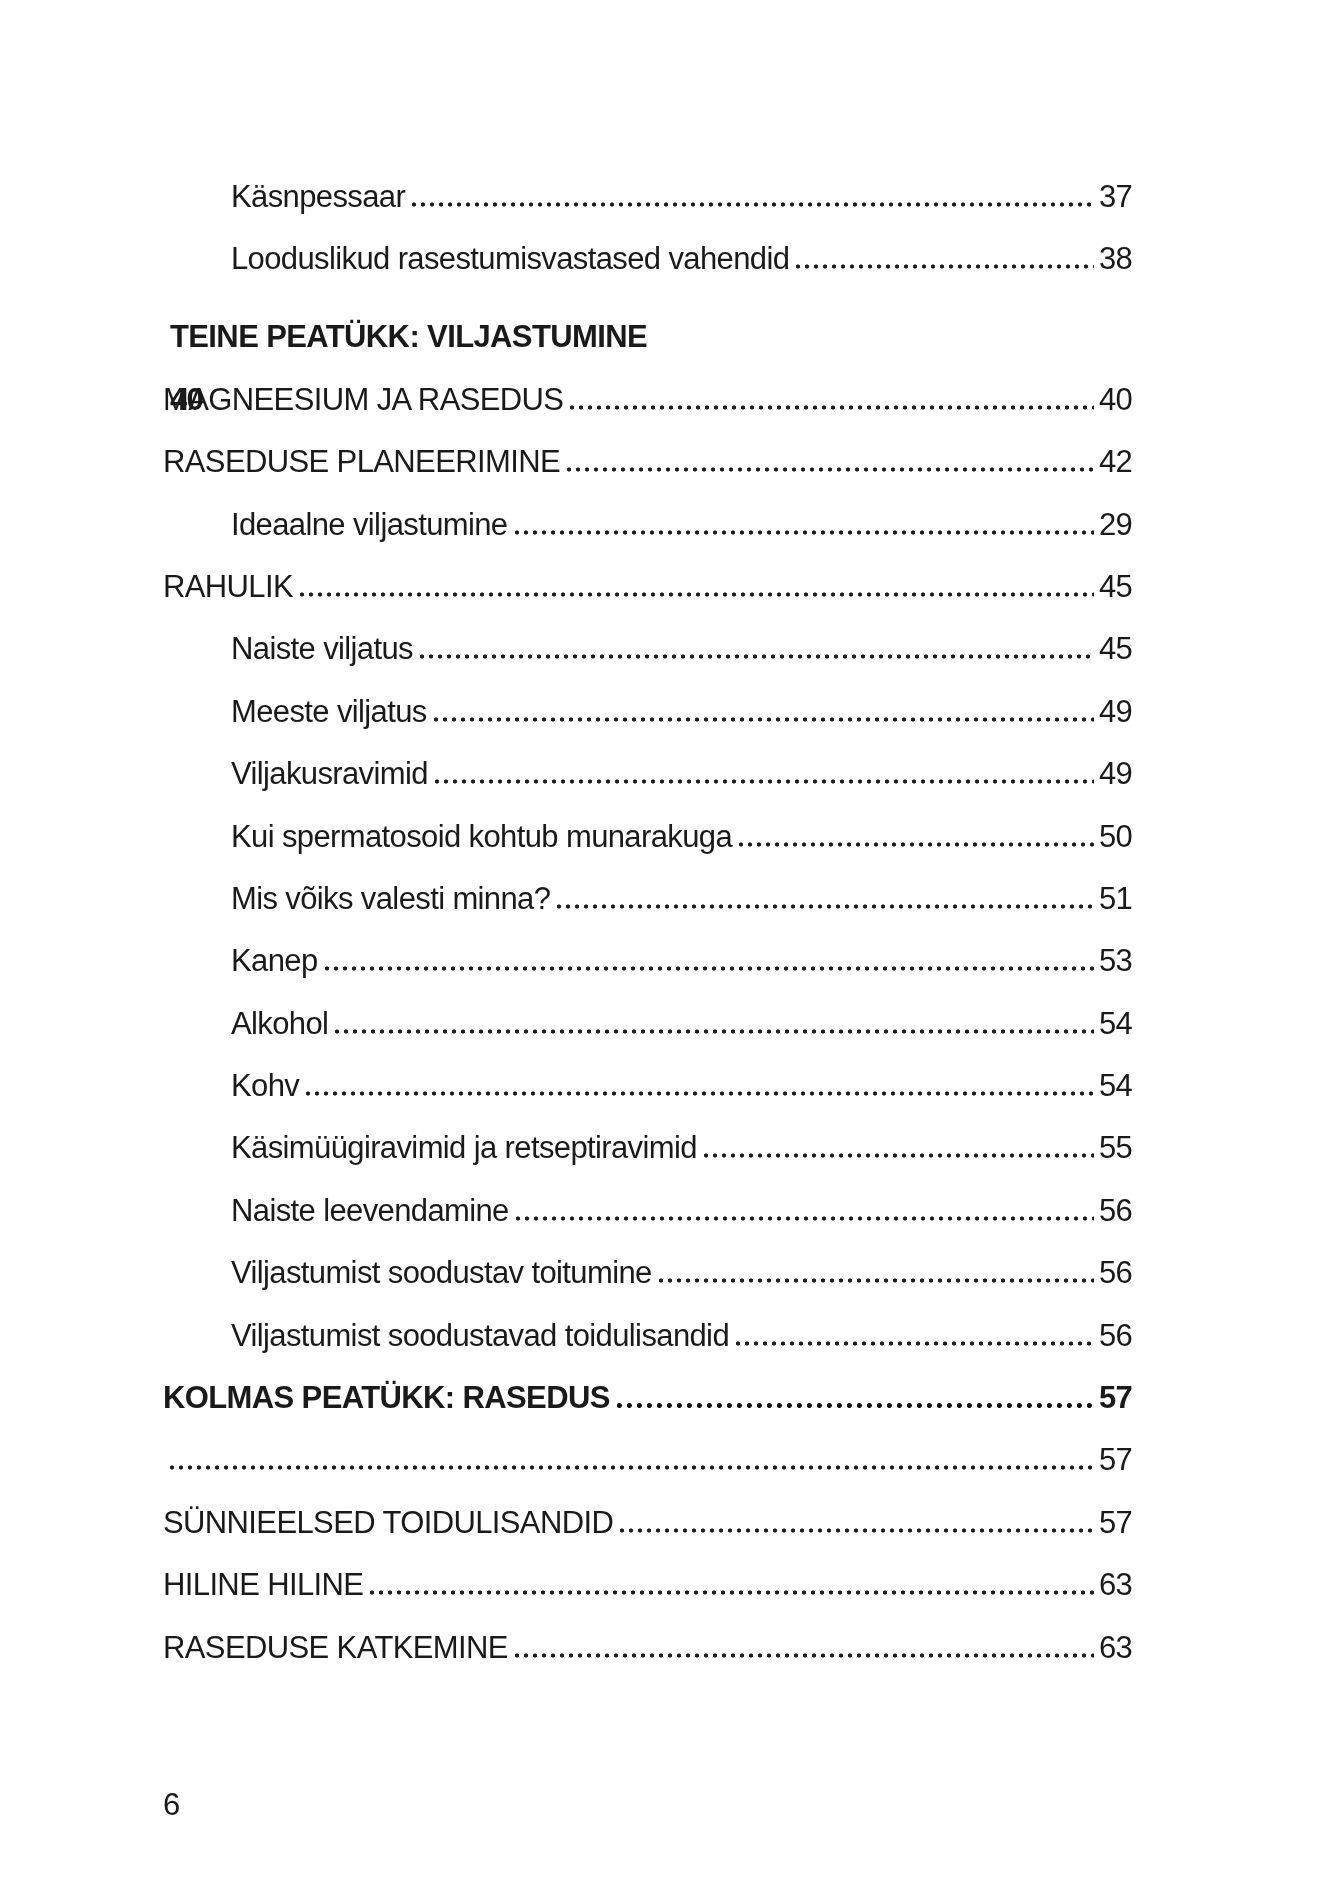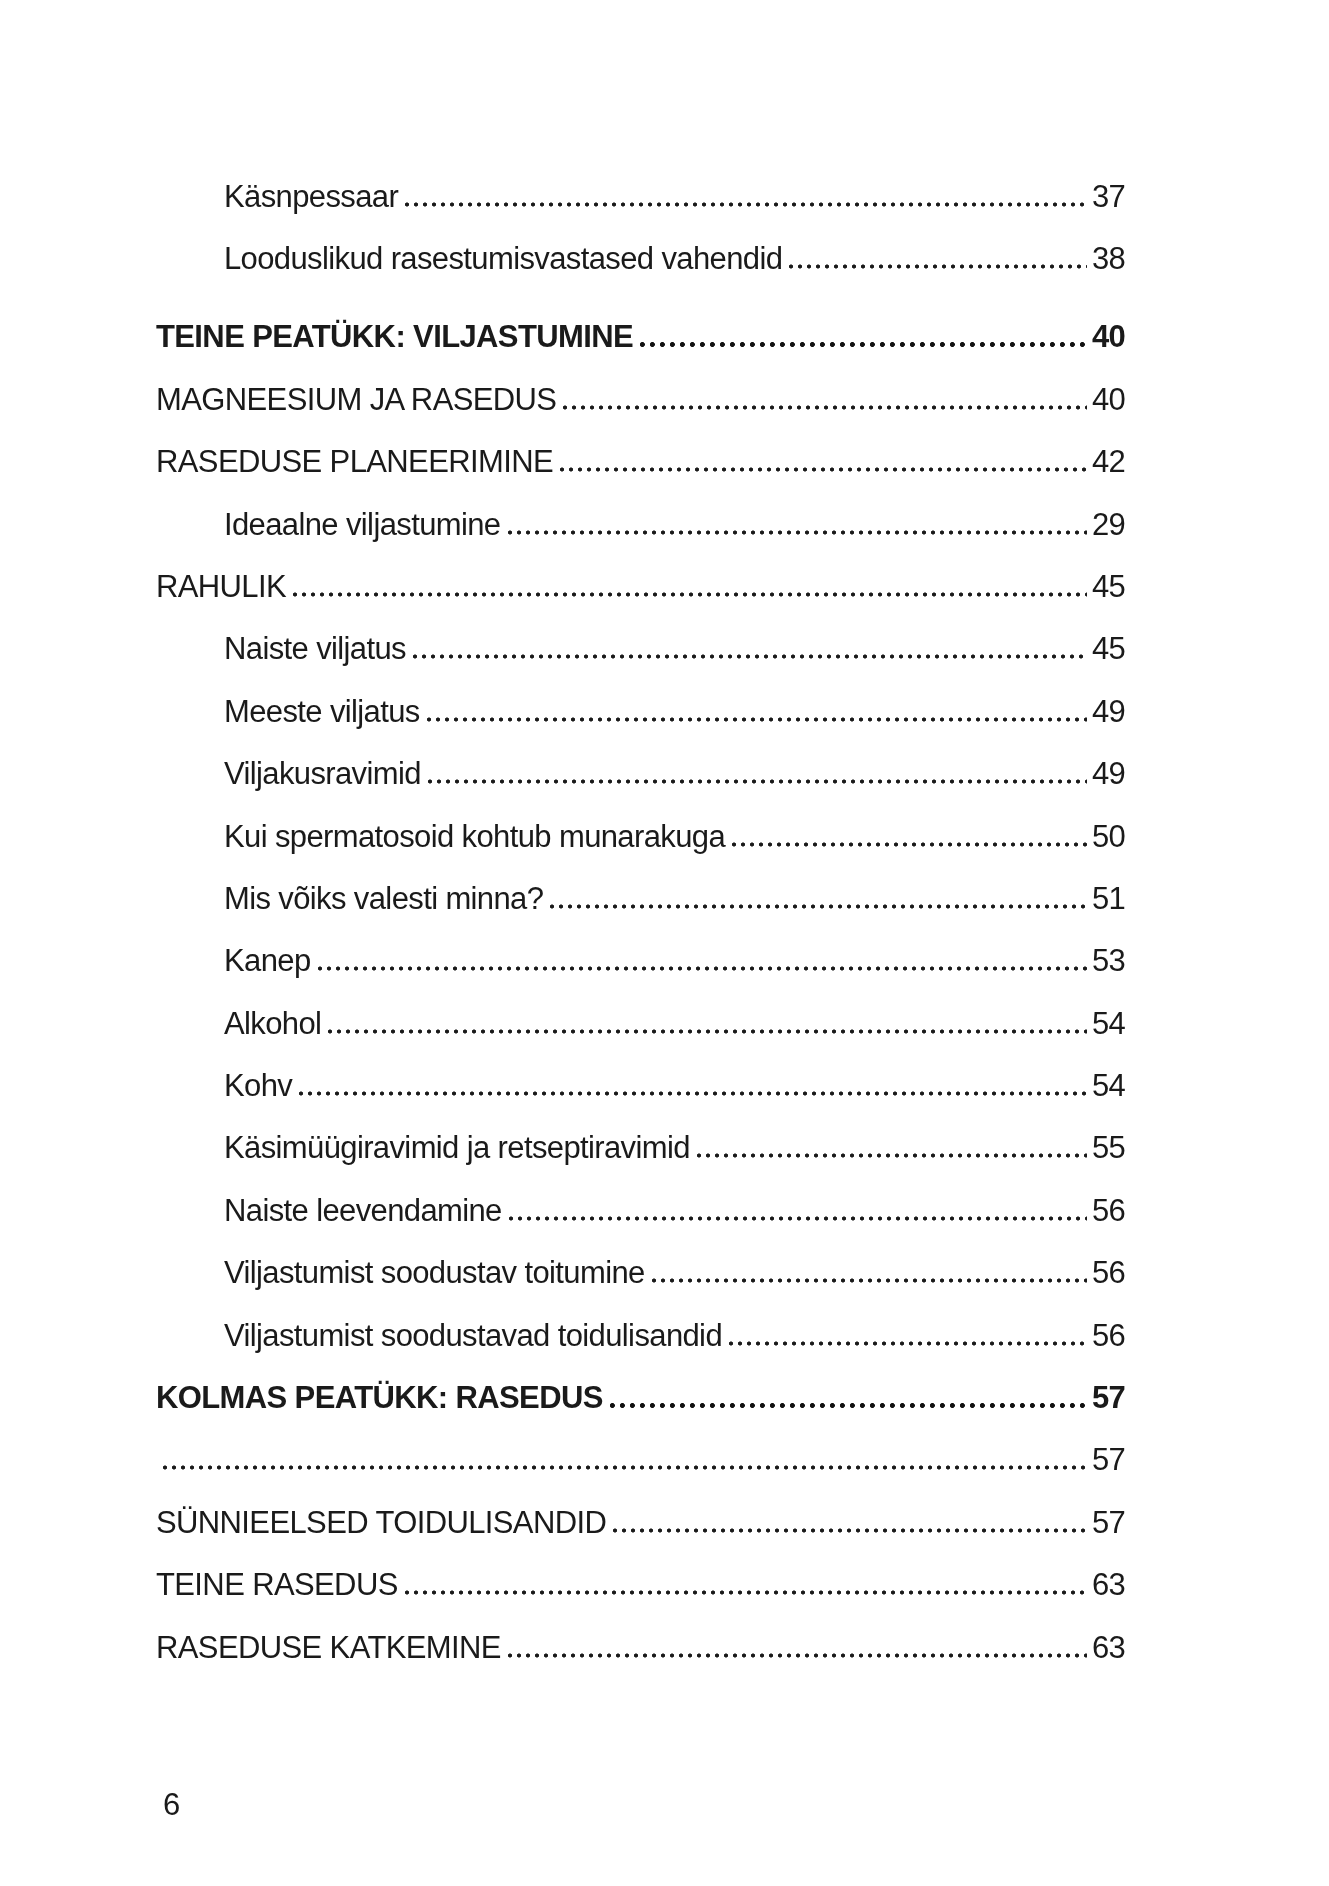--- a/index.html
+++ b/index.html
@@ -10,38 +10,38 @@
     width: 1329px;
     height: 1886px;
     background: #ffffff;
     overflow: hidden;
     font-family: "Liberation Sans", sans-serif;
     color: #1a1a1a;
   }
 
   .toc {
     position: absolute;
-    left: 156px;
+    left: 163px;
     top: 166px;
     width: 974px;
   }
 
   .toc-row {
     display: flex;
     align-items: baseline;
     height: 62.4px;
     font-size: 31px;
     letter-spacing: -0.02em;
     white-space: nowrap;
   }
   .toc-row > span { line-height: 62.4px; }
 
   .toc-row.sub { padding-left: 68px; }
   .toc-row.chapter { font-weight: bold; }
-  .toc-row.gap-before { margin-top: 15.6px; }
+  .toc-row.gap-before { margin-top: 15.6px; flex-direction: column; }
 
   .toc-label { flex: 0 0 auto; }
 
   .toc-dots {
     flex: 1 1 auto;
     height: 5px;
     margin: 0 5px 0 7px;
     background-image: radial-gradient(circle at 2px 2.5px, #1a1a1a 1.7px, rgba(26,26,26,0) 2.4px);
     background-size: 9px 5px;
     background-repeat: repeat-x;
@@ -174,21 +174,21 @@
       <div class="toc-row top">
     <span class="toc-dots"></span>
     <span class="toc-page">57</span>
   </div>
       <div class="toc-row top">
     <span class="toc-label">SÜNNIEELSED TOIDULISANDID</span>
     <span class="toc-dots"></span>
     <span class="toc-page">57</span>
   </div>
       <div class="toc-row top">
-    <span class="toc-label">TEINE RASEDUS</span>
+    <span class="toc-label">HILINE HILINE</span>
     <span class="toc-dots"></span>
     <span class="toc-page">63</span>
   </div>
       <div class="toc-row top">
     <span class="toc-label">RASEDUSE KATKEMINE</span>
     <span class="toc-dots"></span>
     <span class="toc-page">63</span>
   </div>
     </div>
   <div class="footer-num">6</div>

